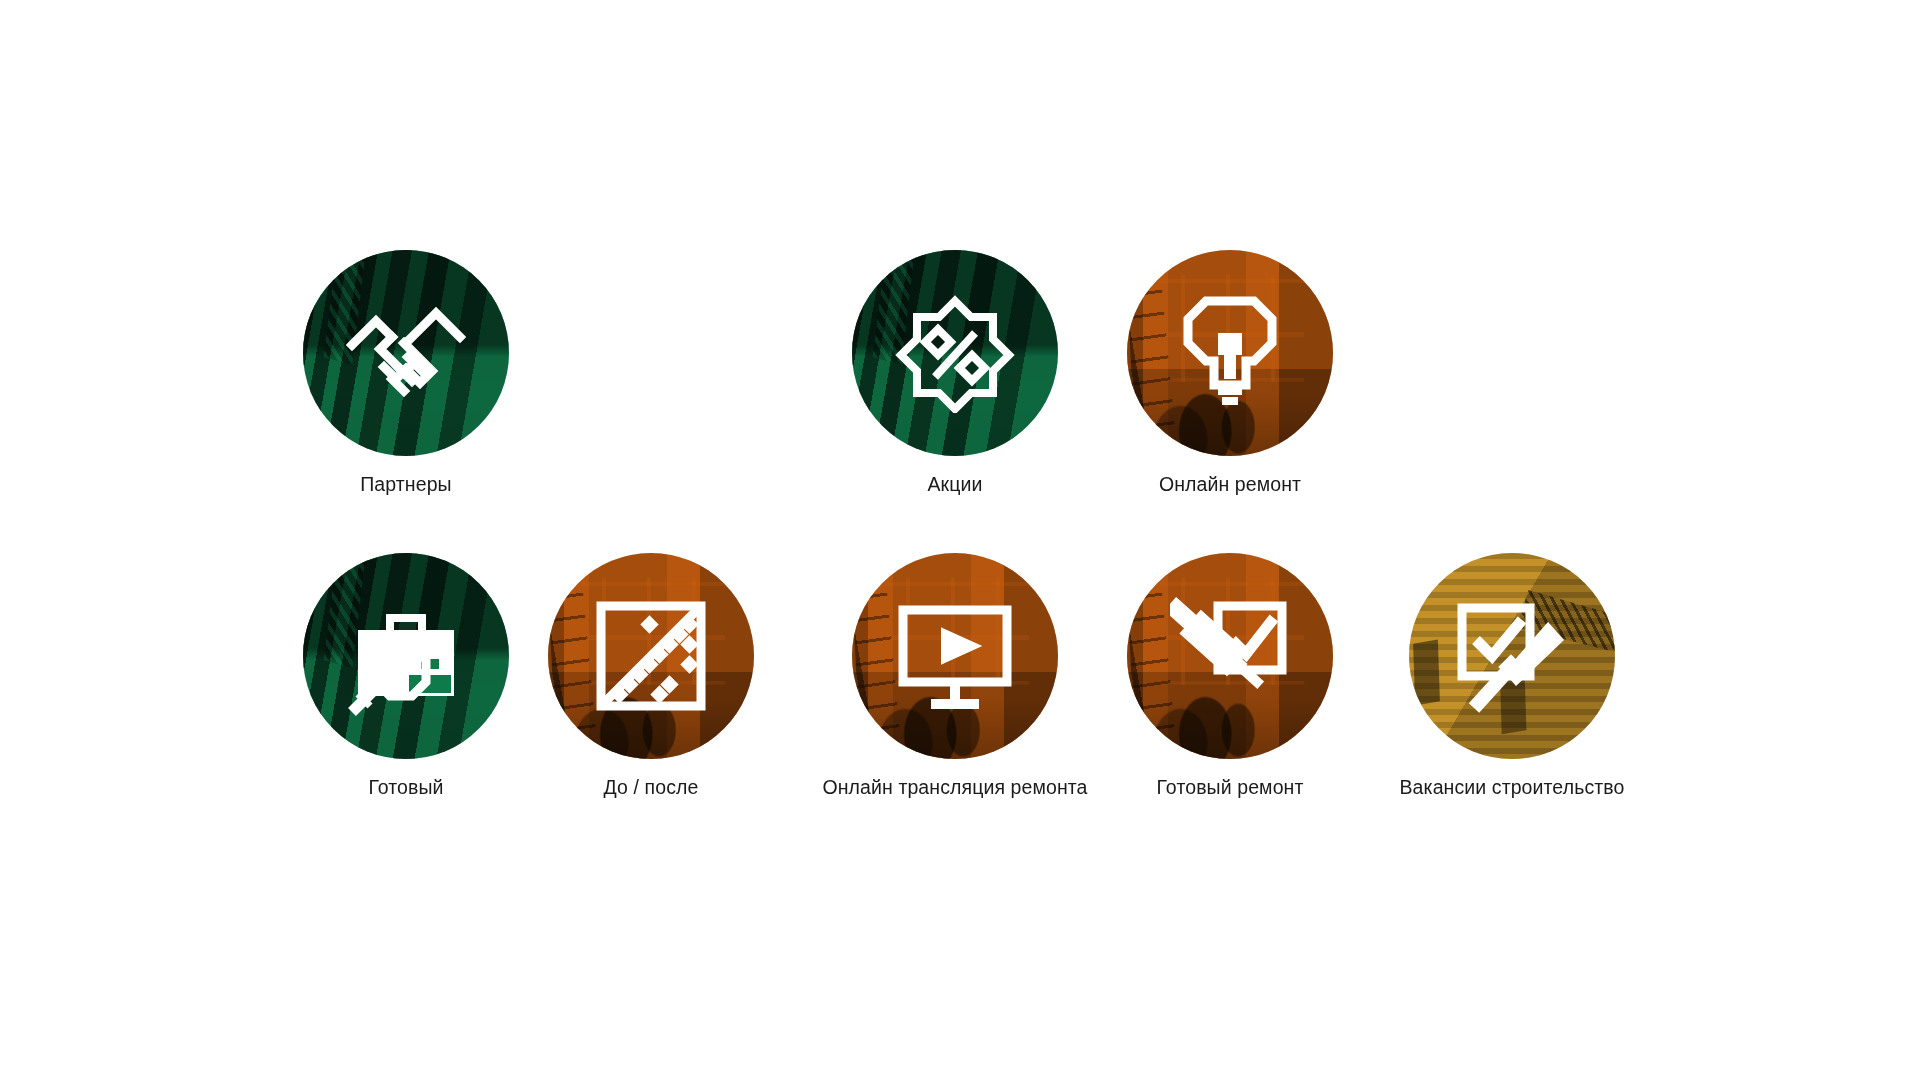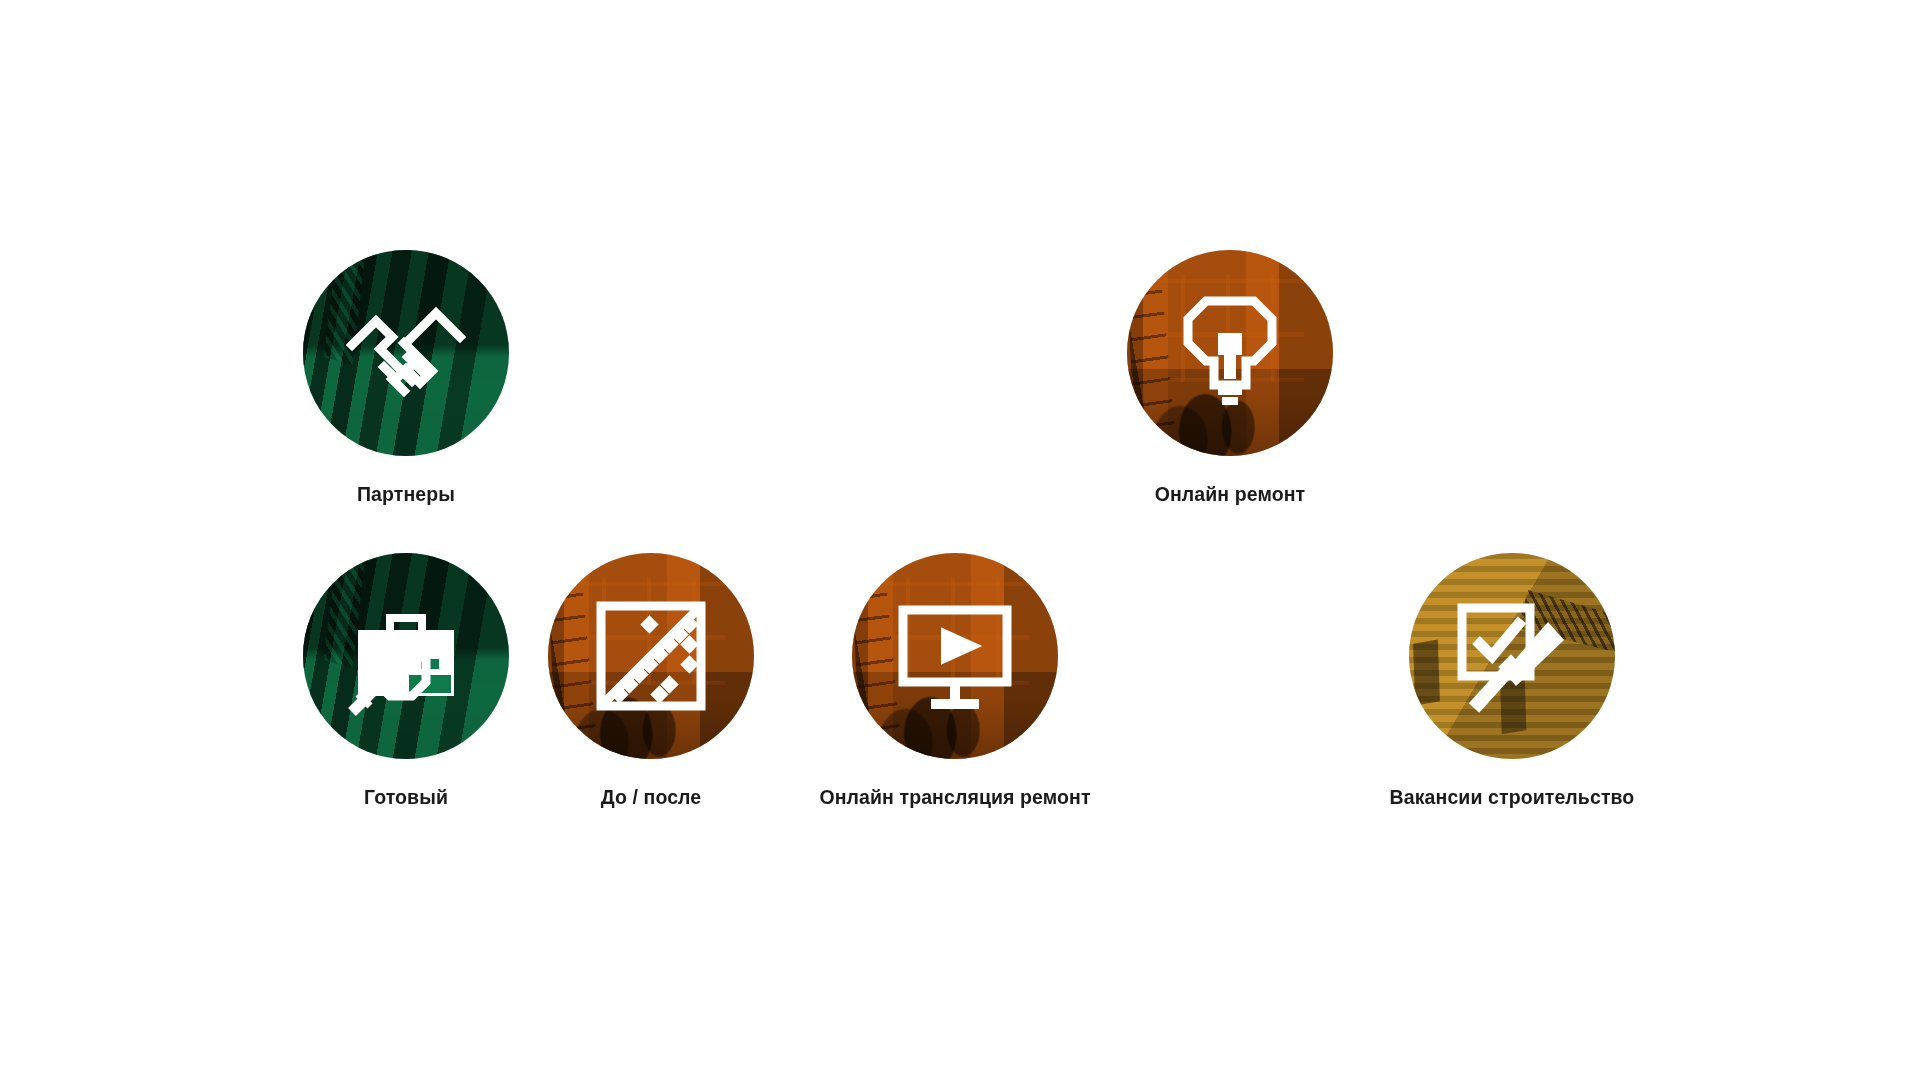--- a/index.html
+++ b/index.html
@@ -154,26 +154,26 @@
     position: absolute;
     left: 50%;
     top: 50%;
     transform: translate(-50%, -50%);
     width: 120px;
     height: 120px;
   }
   .icon svg { display: block; width: 100%; height: 100%; }
 
   .label {
-    margin-top: 26px;
+    margin-top: 16px;
     font-size: 19.5px;
     line-height: 24px;
     color: #1b1b1b;
     letter-spacing: .1px;
-    font-weight: 700;
+    font-weight: 400;
   }
 </style>
 </head>
 <body>
 
 <div id="grid">
     <div class="tile" style="left: 269px; top: 250px;">
       <div class="circle-wrap">
         <div class="circle">
           <div class="photo" style="background: rgb(207, 207, 207);"></div>
@@ -188,20 +188,43 @@
       <path d="M46 44 L34 56 L58 80 L70 68"></path>
       <path d="M58 50 L86 78 L74 90 L60 76"></path>
       <path d="M60 76 L50 86 L38 74"></path>
       <path d="M62 64 L78 80"></path>
       <path d="M54 76 L66 88"></path>
       <path d="M46 86 L58 98"></path>
     </svg>
         </div>
       </div>
       <div class="label">Партнеры</div>
+    </div>
+    <div class="tile" style="left: 818px; top: 250px;">
+      <div class="circle-wrap">
+        <div class="circle">
+          <div class="photo" style="background: rgb(207, 207, 207);"></div>
+          <div class="tex suits"></div>
+          <div class="tex tie"></div>
+          <div class="overlay" style="background: rgb(15, 122, 74);"></div>
+        </div>
+        <div class="icon">
+    <svg viewBox="0 0 120 120" fill="none" stroke="#fff" stroke-width="8" stroke-linejoin="miter">
+      <path d="M60 6 L80 26 L108 26 L108 54 L128 74 L108 94 L108 122
+               M60 6 L40 26 L12 26 L12 54 L-8 74 L12 94 L12 122" style="display:none"></path>
+      <path d="M60 8
+               L76 24 L98 24 L98 46 L114 62 L98 78 L98 100 L76 100
+               L60 116 L44 100 L22 100 L22 78 L6 62 L22 46 L22 24 L44 24 Z"></path>
+      <path d="M40 84 L80 40"></path>
+      <rect x="34" y="40" width="18" height="18" transform="rotate(45 43 49)"></rect>
+      <rect x="68" y="66" width="18" height="18" transform="rotate(45 77 75)"></rect>
+    </svg>
+        </div>
+      </div>
+      <div class="label">Акции</div>
     </div>
     <div class="tile" style="left: 1093px; top: 250px;">
       <div class="circle-wrap">
         <div class="circle">
           <div class="photo" style="background: rgb(207, 207, 207);"></div>
           <div class="tex room"></div>
           <div class="tex windowframe"></div>
           <div class="tex ladder"></div>
           <div class="tex floorstuff"></div>
           <div class="overlay" style="background: rgb(210, 98, 15);"></div>
@@ -303,21 +326,46 @@
         </div>
         <div class="icon">
     <svg viewBox="0 0 120 120" fill="none" stroke="#fff" stroke-width="9" stroke-linejoin="miter">
       <rect x="8" y="14" width="104" height="72"></rect>
       <path d="M49 36 L80 50 L49 64 Z" fill="#fff" stroke="#fff" stroke-width="6"></path>
       <path d="M60 86 L60 104" stroke-width="10"></path>
       <path d="M36 108 h48" stroke-width="10"></path>
     </svg>
         </div>
       </div>
-      <div class="label">Онлайн трансляция ремонт</div>
+      <div class="label">Онлайн трансляция ремонта</div>
+    </div>
+    <div class="tile" style="left: 1093px; top: 553px;">
+      <div class="circle-wrap">
+        <div class="circle">
+          <div class="photo" style="background: rgb(207, 207, 207);"></div>
+          <div class="tex room"></div>
+          <div class="tex windowframe"></div>
+          <div class="tex ladder"></div>
+          <div class="tex floorstuff"></div>
+          <div class="overlay" style="background: rgb(210, 98, 15);"></div>
+        </div>
+        <div class="icon">
+    <svg viewBox="0 0 120 120" fill="none">
+      <path d="M48 10 L112 10 L112 74 L48 74 Z" stroke="#fff" stroke-width="9"></path>
+      <path d="M62 44 L76 58 L104 22" stroke="#fff" stroke-width="11" fill="none"></path>
+      <g transform="rotate(42 56 62)">
+        <rect x="8" y="46" width="58" height="26" fill="#fff" stroke="#fff" stroke-width="6"></rect>
+        <rect x="62" y="52" width="14" height="14" fill="#fff"></rect>
+        <rect x="74" y="54" width="26" height="10" fill="#fff"></rect>
+        <rect x="-22" y="50" width="32" height="18" fill="#fff"></rect>
+      </g>
+    </svg>
+        </div>
+      </div>
+      <div class="label">Готовый ремонт</div>
     </div>
     <div class="tile" style="left: 1375px; top: 553px;">
       <div class="circle-wrap">
         <div class="circle">
           <div class="photo" style="background: rgb(207, 207, 207);"></div>
           <div class="tex house"></div>
           <div class="tex roof"></div>
           <div class="tex windows-dark"></div>
           <div class="tex windows-dark2"></div>
           <div class="overlay" style="background: rgb(224, 166, 47);"></div>

